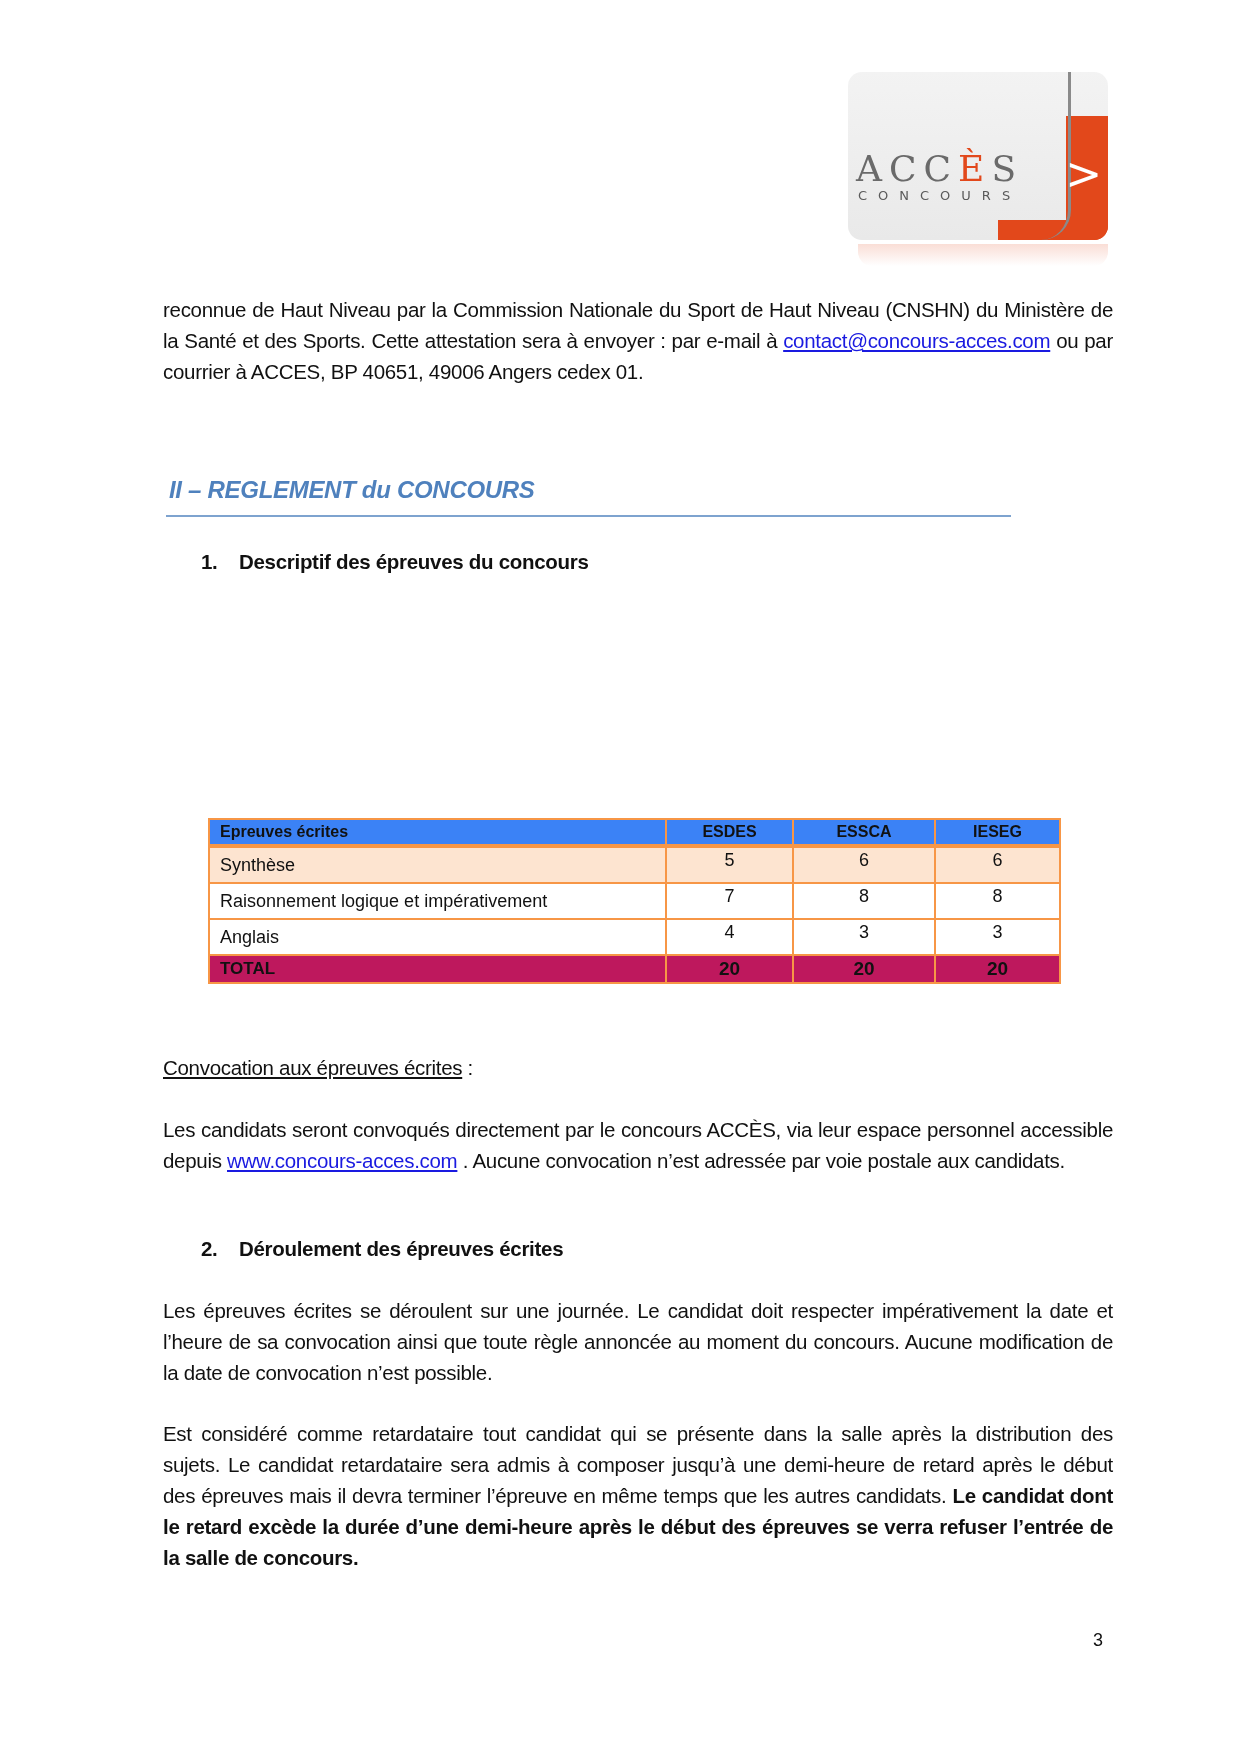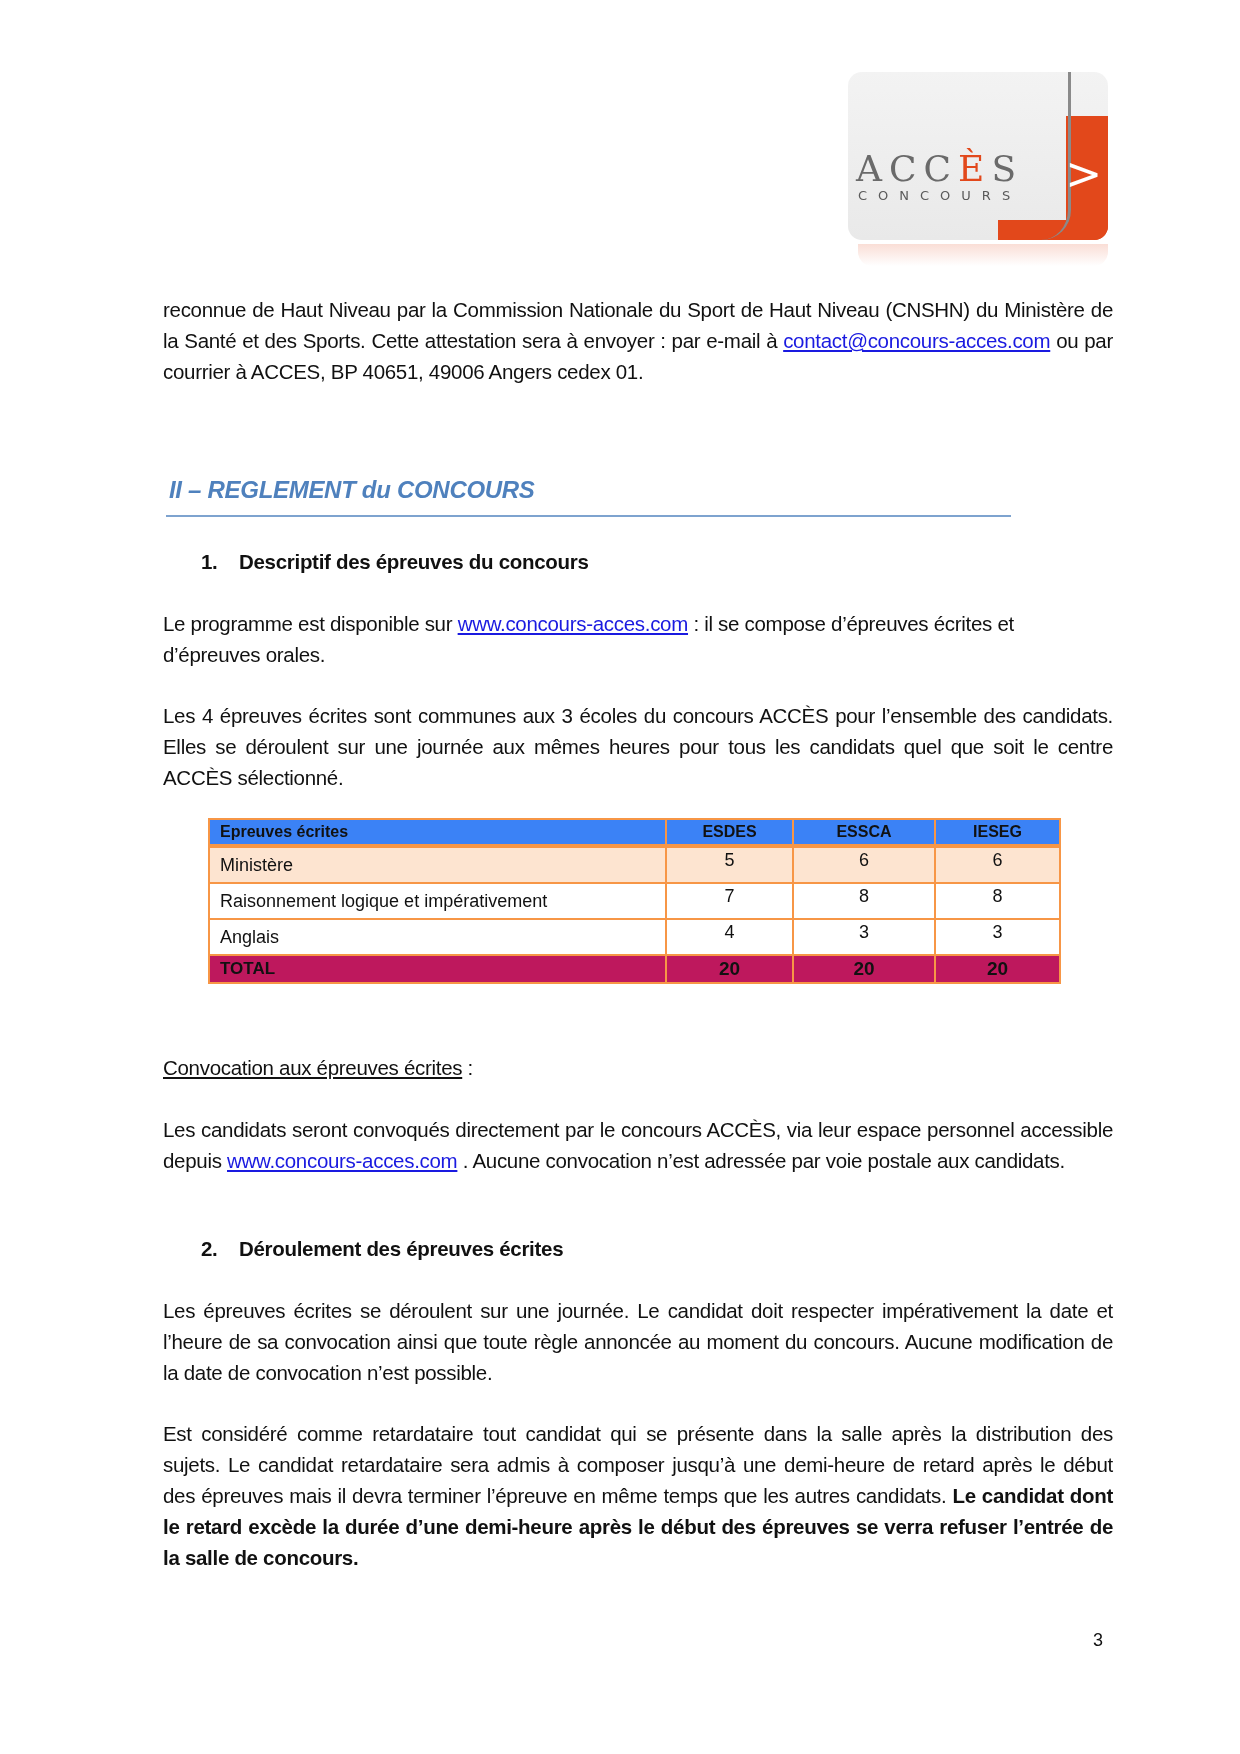--- a/index.html
+++ b/index.html
@@ -77,36 +77,32 @@
     <a class="link">contact@concours-acces.com</a><span> ou par courrier à ACCES, BP 40651, 49006 Angers cedex 01.</span>
   </div>
 
   <div class="section-title">II – REGLEMENT du CONCOURS</div>
   <div class="section-rule"></div>
 
   <div class="subhead" style="top: 550px;">
     <span class="num">1.</span><span>Descriptif des épreuves du concours</span>
   </div>
 
-  <div class="text" style="top: 608px;">
-    <span>Le programme est disponible sur </span><a class="link">www.concours-acces.com</a><span> : il se compose d’épreuves écrites et d’épreuves orales.</span>
-  </div>
 
-  <div class="text justify" style="top: 700px;">Les 4 épreuves écrites sont communes aux 3 écoles du concours ACCÈS pour l’ensemble des candidats. Elles se déroulent sur une journée aux mêmes heures pour tous les candidats quel que soit le centre ACCÈS sélectionné.</div>
 
   <table class="exams">
     <tbody>
         <tr class="head">
       <th class="lbl" style="width: 435px;">Epreuves écrites</th>
       <th class="num" style="width: 105px;">ESDES</th>
       <th class="num" style="width: 120px;">ESSCA</th>
       <th class="num">IESEG</th>
     </tr>
     <tr class="odd">
-      <td class="lbl">Ministère</td>
+      <td class="lbl">Synthèse</td>
       <td class="num">5</td>
       <td class="num">6</td>
       <td class="num">6</td>
     </tr>
     <tr class="even">
       <td class="lbl">Raisonnement logique et impérativement</td>
       <td class="num">7</td>
       <td class="num">8</td>
       <td class="num">8</td>
     </tr>

